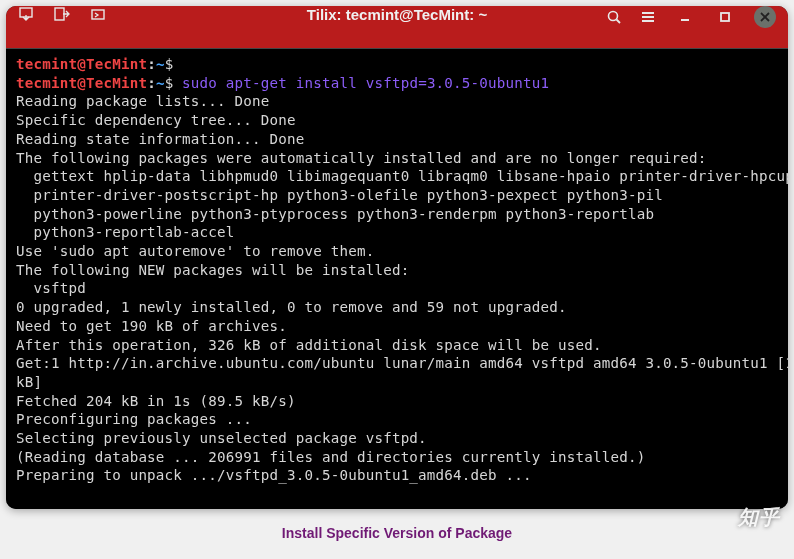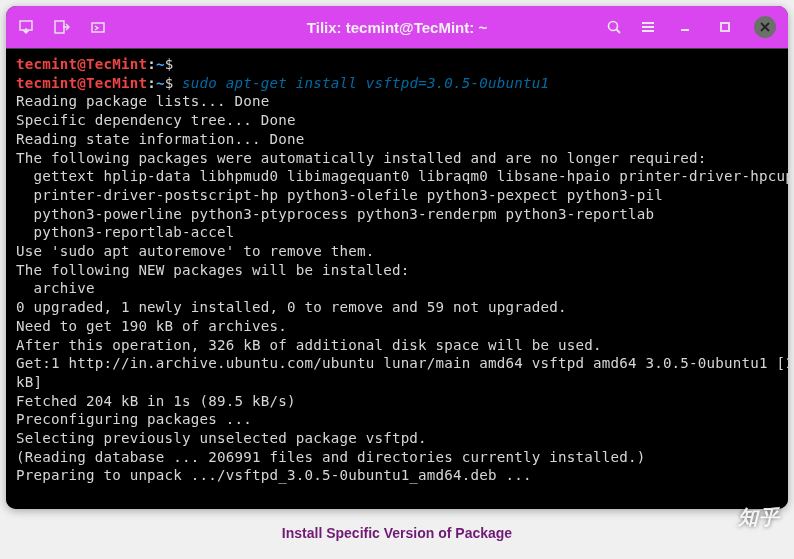--- a/index.html
+++ b/index.html
@@ -13,24 +13,24 @@
   }
   .window {
     margin: 6px;
     width: 782px;
     background: #2a2a2a;
     border-radius: 10px;
     overflow: hidden;
     box-shadow: 0 2px 8px rgba(0,0,0,0.3);
   }
   .titlebar {
-    background: #d946ef;
+    background: #b91c1c;
     height: 42px;
     display: flex;
-    align-items: center;
+    align-items: flex-start;
     padding: 0 12px;
     color: #e8e8e8;
     position: relative;
   }
   .titlebar-left {
     display: flex;
     gap: 20px;
     align-items: center;
   }
   .titlebar-icon {
@@ -79,21 +79,21 @@
     color: #d6d6d6;
     white-space: pre;
     min-height: 460px;
     border-top: 1px solid #444;
     letter-spacing: 0.2px;
   }
   .prompt-user { color: #ef4444; font-weight: bold; }
   .prompt-colon { color: #d6d6d6; font-weight: bold; }
   .prompt-path { color: #4aa6ff; font-weight: bold; }
   .prompt-dollar { color: #d6d6d6; }
-  .cmd { color: #0369a1; font-style: italic; }
+  .cmd { color: #8b5cf6; }
   .caption {
     text-align: center;
     margin-top: 16px;
     font-size: 14px;
     font-weight: 600;
     color: #701a75;
   }
   .watermark {
     position: absolute;
     right: 14px;
@@ -176,21 +176,21 @@
 <span>Reading package lists... Done</span>
 <span>Specific dependency tree... Done</span>
 <span>Reading state information... Done</span>
 <span>The following packages were automatically installed and are no longer required:</span>
 <span>  gettext hplip-data libhpmud0 libimagequant0 libraqm0 libsane-hpaio printer-driver-hpcups</span>
 <span>  printer-driver-postscript-hp python3-olefile python3-pexpect python3-pil</span>
 <span>  python3-powerline python3-ptyprocess python3-renderpm python3-reportlab</span>
 <span>  python3-reportlab-accel</span>
 <span>Use 'sudo apt autoremove' to remove them.</span>
 <span>The following NEW packages will be installed:</span>
-<span>  archive</span>
+<span>  vsftpd</span>
 <span>0 upgraded, 1 newly installed, 0 to remove and 59 not upgraded.</span>
 <span>Need to get 190 kB of archives.</span>
 <span>After this operation, 326 kB of additional disk space will be used.</span>
 <span>Get:1 http://in.archive.ubuntu.com/ubuntu lunar/main amd64 vsftpd amd64 3.0.5-0ubuntu1 [123 </span>
 <span>kB]</span>
 <span>Fetched 204 kB in 1s (89.5 kB/s)</span>
 <span>Preconfiguring packages ...</span>
 <span>Selecting previously unselected package vsftpd.</span>
 <span>(Reading database ... 206991 files and directories currently installed.)</span>
 <span>Preparing to unpack .../vsftpd_3.0.5-0ubuntu1_amd64.deb ...</span></div>

